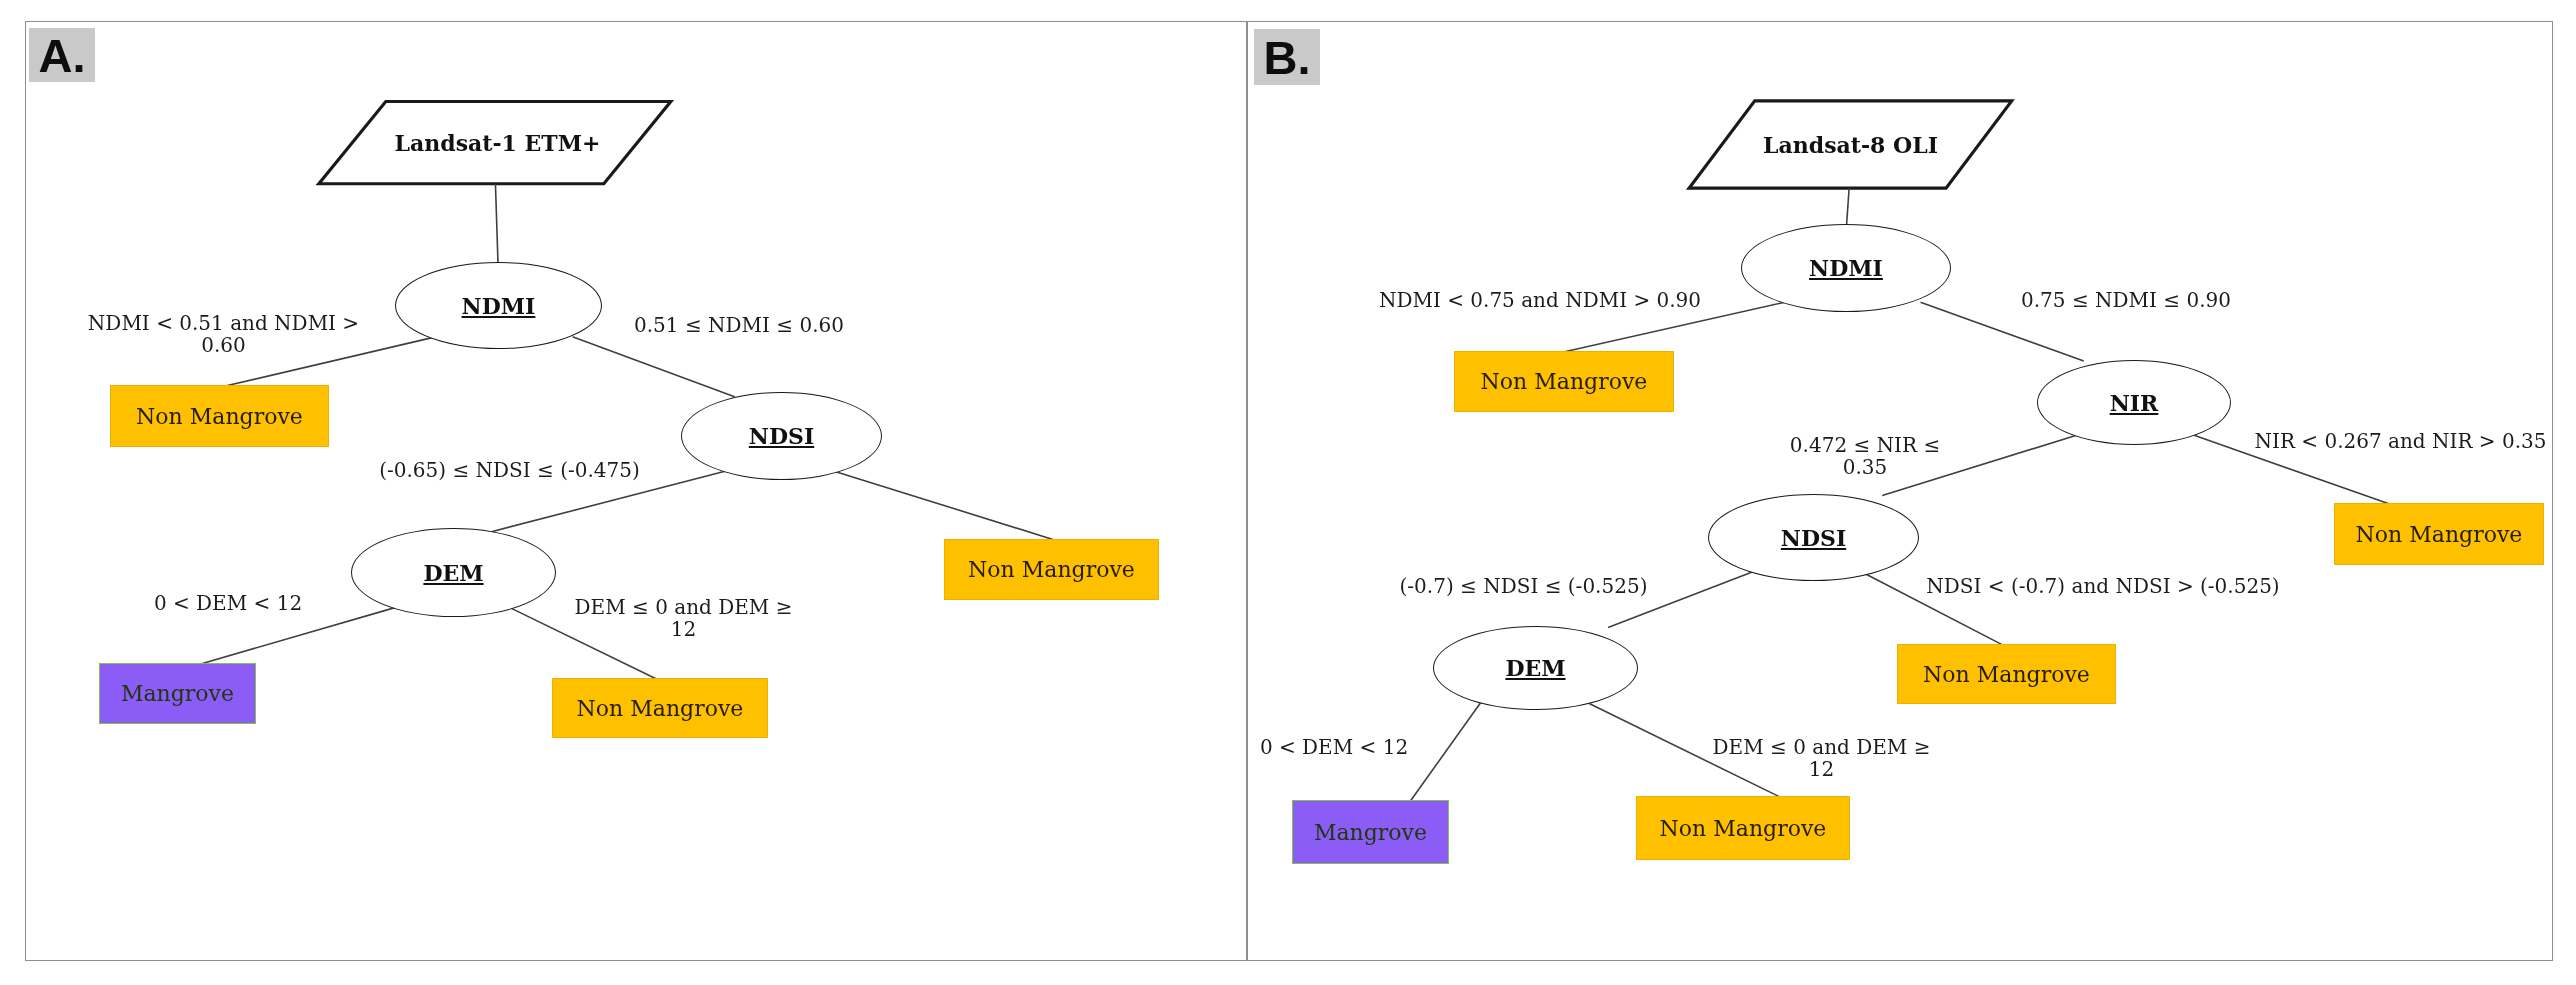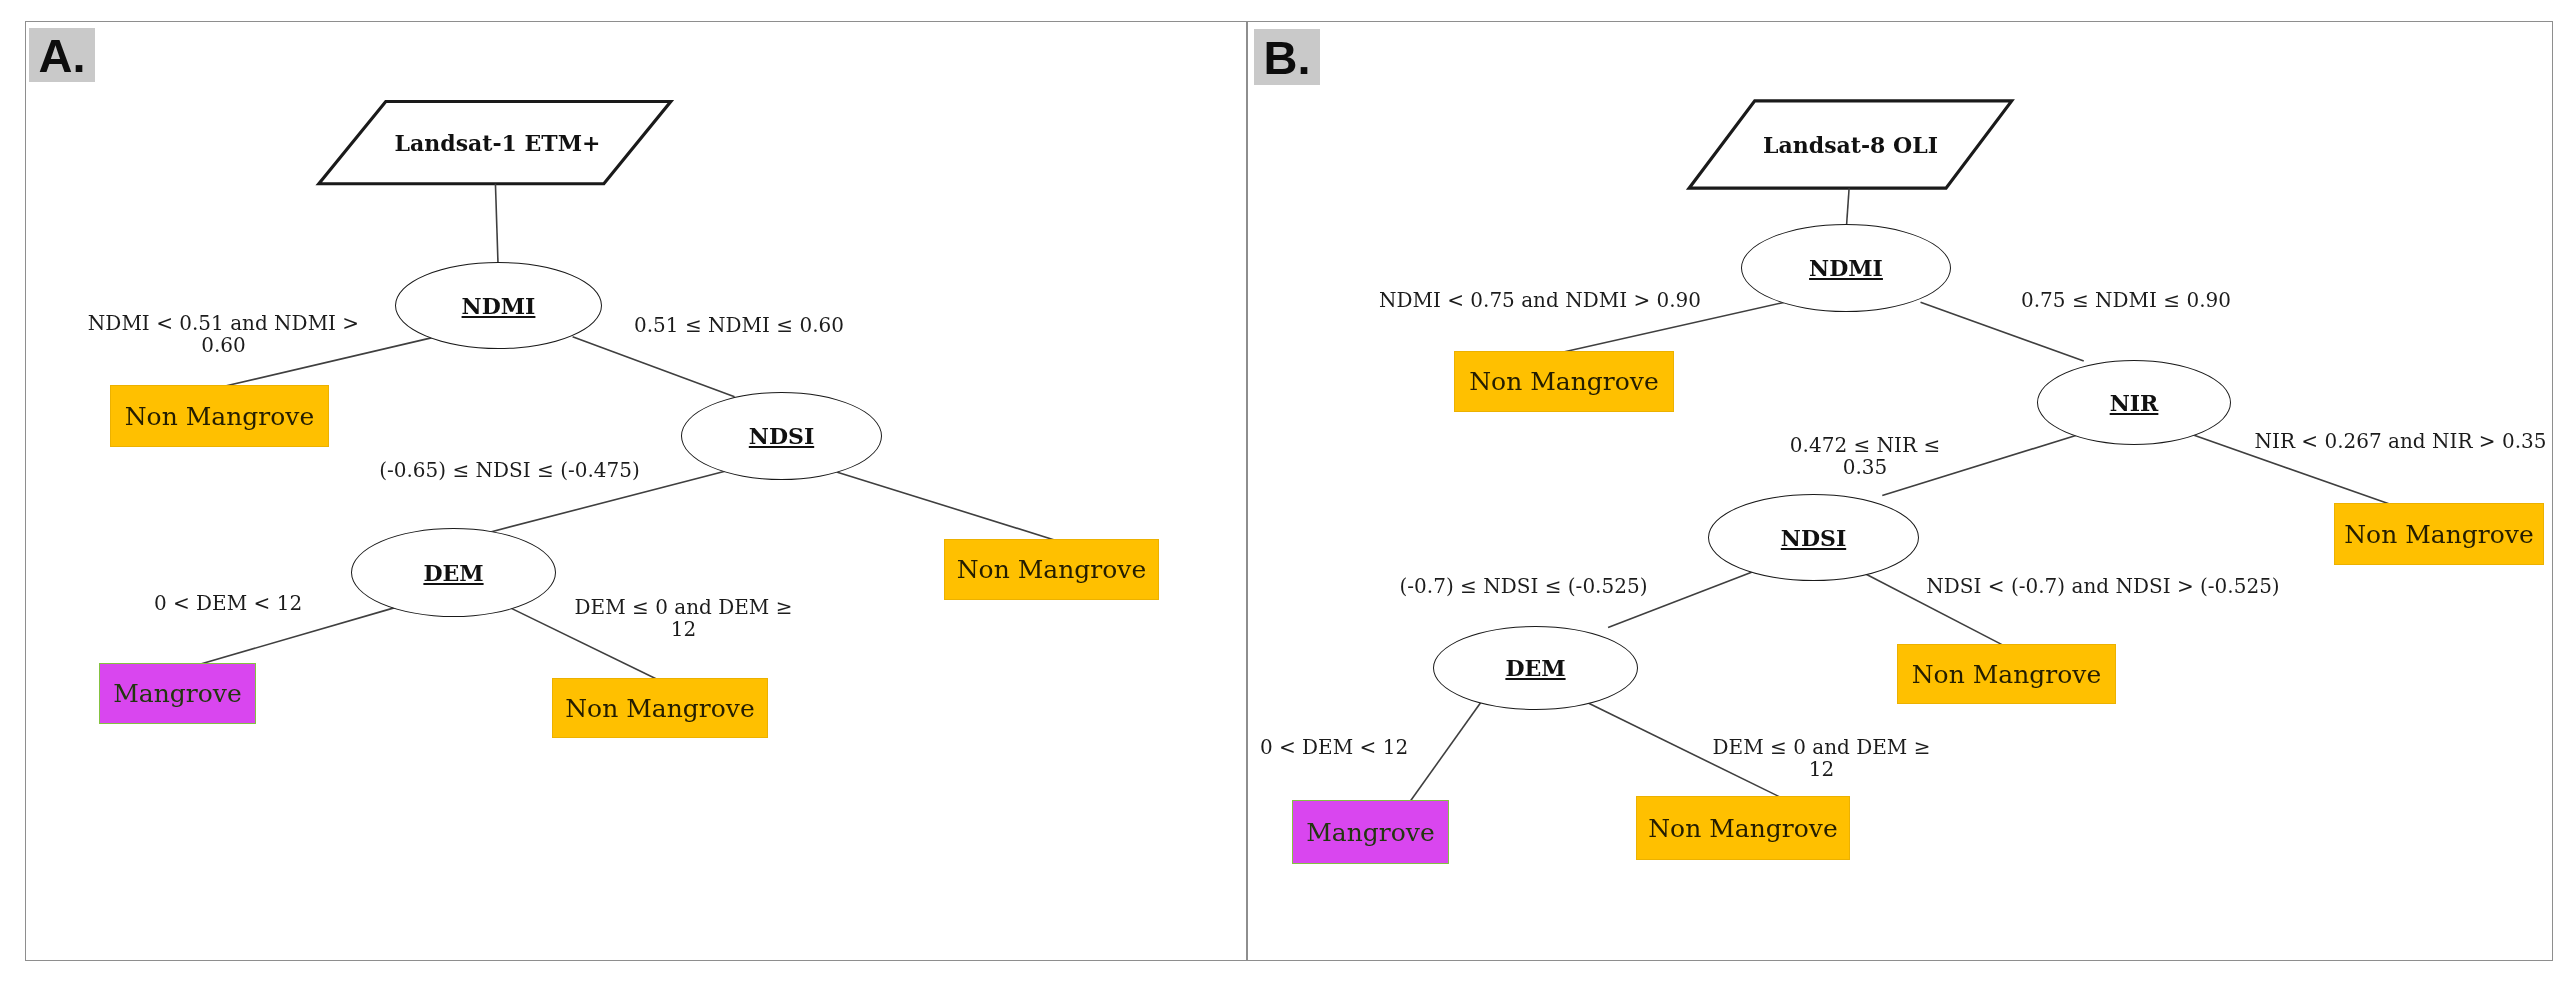--- a/index.html
+++ b/index.html
@@ -20,24 +20,24 @@
     display:flex; align-items:center; justify-content:center;
     font-weight:bold; font-size:22px; color:#111; box-sizing:border-box;text-decoration:underline;
   }
   .para-label {
     position:absolute; display:flex; align-items:center; justify-content:center;
     font-weight:bold; font-size:22px; color:#111;
   }
   .edge-label { position:absolute; font-size:20px; text-align:center; color:#1c1c1c; line-height:1.1; }
   .leaf {
     position:absolute; display:flex; align-items:center; justify-content:center;
-    font-size:25px; box-sizing:border-box;
+    font-size:22px; box-sizing:border-box;
   }
   .leaf.non-mangrove { background:#ffc000; border:1.3px solid #ecb100; color:#241d00; }
-  .leaf.mangrove    { background:#d946ef; border:1.3px solid #84c341; color:#21380f; }
+  .leaf.mangrove    { background:#8b5cf6; border:1.3px solid #84c341; color:#21380f; }
 </style>
 </head>
 <body>
 
 <div class="stage">
 
   <div class="panel panel-a"></div>
   <div class="panel panel-b"></div>
 
   <svg class="wires" viewBox="0 0 4040 1546" xmlns="http://www.w3.org/2000/svg">

